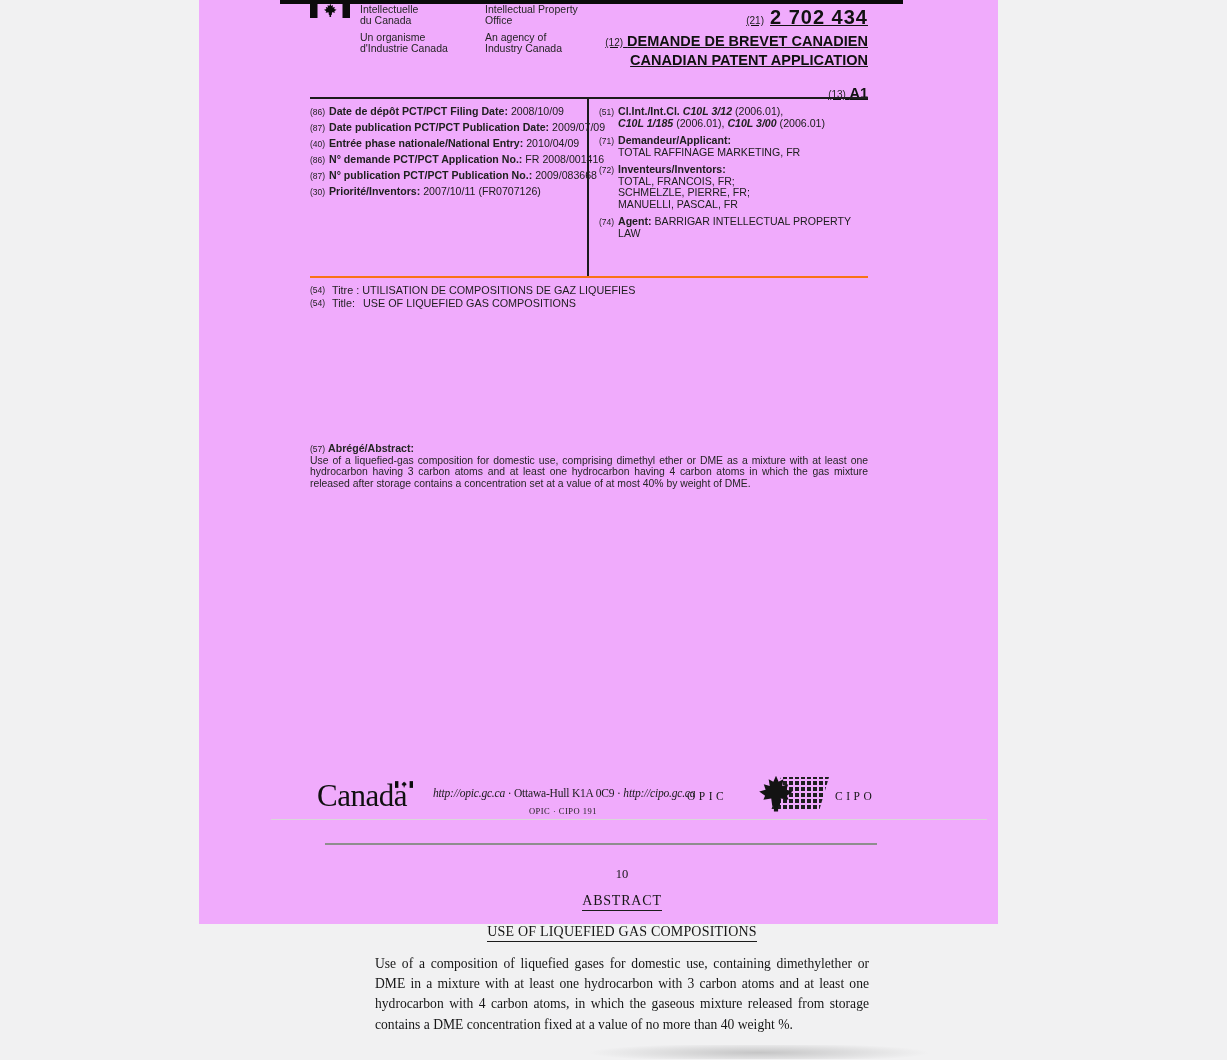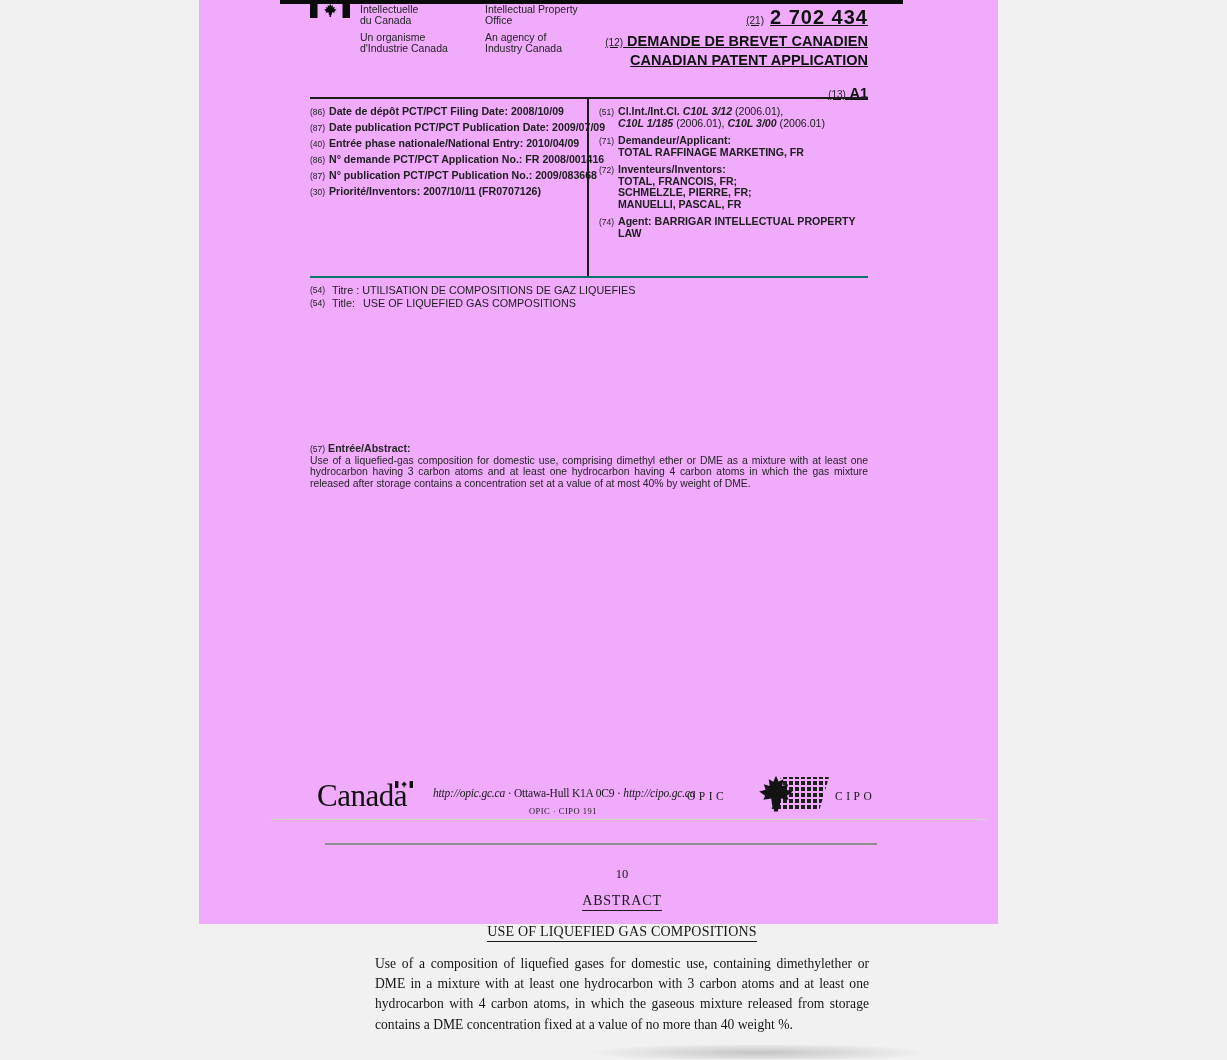--- a/index.html
+++ b/index.html
@@ -23,30 +23,30 @@
   .hdr-right{top:6px;right:130px;text-align:right;color:#111;text-decoration:underline;}
   .hdr-num-line{white-space:nowrap;}
   .code{font-size:10px;color:#222;font-weight:400;}
   .code-sm{font-size:8.5px;color:#222;font-weight:400;}
   .patent-number{font-size:20px;font-weight:700;letter-spacing:1px;margin-left:6px;}
   .doc-type{font-size:14.5px;font-weight:700;line-height:16.5px;margin-top:4px;white-space:nowrap;}
   .kind-line{margin-top:17px;font-size:14.5px;font-weight:700;}
 
   
   .biblio{left:111px;top:97px;width:558px;height:177px;
-    border-top:2px solid #1c1c1c;border-bottom:2px solid #0f766e;}
+    border-top:2px solid #1c1c1c;border-bottom:2px solid #f97316;}
   .biblio-divider{left:277px;top:0;width:2px;height:100%;background:#1c1c1c;}
   .bcol{top:7px;font-size:10.6px;line-height:11.5px;color:#202020;}
   .bcol-left{left:0;width:272px;}
   .bcol-right{left:289px;width:268px;}
   .brow{position:relative;padding-left:19px;margin-bottom:4.5px;white-space:nowrap;}
   .bgrp{position:relative;padding-left:19px;margin-bottom:6px;}
   .brow .code-sm,.bgrp .code-sm{position:absolute;left:0;top:1px;}
   .blabel{font-weight:700;}
-  .bval{font-weight:700;}
+  .bval{font-weight:400;}
   .cls{font-weight:700;font-style:italic;}
   .clsy{font-weight:400;}
 
   
   .title-block{left:111px;top:285px;font-size:10.8px;line-height:11.8px;color:#1e1e1e;white-space:nowrap;}
   .title-row .code-sm{position:relative;top:-1px;margin-right:4px;}
   .abstract-block{left:111px;top:442px;width:558px;color:#262626;}
   .abstract-label{font-size:10.6px;}
   .abstract-text{margin-top:1px;font-size:10.4px;line-height:11.3px;text-align:justify;}
 
@@ -204,21 +204,21 @@
     <div class="title-row">
       <span class="code-sm">(54)</span>
       <span>Title:</span>
       <span style="margin-left:5px;">USE OF LIQUEFIED GAS COMPOSITIONS</span>
     </div>
   </div>
 
   <div class="abs abstract-block">
     <div class="abstract-label">
       <span class="code-sm">(57)</span>
-      <span class="blabel">Entrée/Abstract:</span>
+      <span class="blabel">Abrégé/Abstract:</span>
     </div>
     <div class="abstract-text">Use of a liquefied-gas composition for domestic use, comprising dimethyl ether or DME as a mixture with at least one hydrocarbon having 3 carbon atoms and at least one hydrocarbon having 4 carbon atoms in which the gas mixture released after storage contains a concentration set at a value of at most 40% by weight of DME.</div>
   </div>
 
   <div class="abs wordmark">Canada</div>
   <svg class="abs wm-flag" width="18" height="9" viewBox="0 0 80 30">
     <rect x="0" y="0" width="15" height="30" fill="#0b0b0b"></rect>
     <rect x="65" y="0" width="15" height="30" fill="#0b0b0b"></rect>
     <g transform="translate(25,1) scale(0.52)" fill="#0b0b0b">
       <path d="M30 1 L33.8 9.8 L40.5 6.2 L38.9 15.8 L47.5 13.2 L44.8 21 L54 23.6 L45.6 29.8 L48 35.4 L36.8 33.6 L35.4 44 L33 44 L33 52 L27 52 L27 44 L24.6 44 L23.2 33.6 L12 35.4 L14.4 29.8 L6 23.6 L15.2 21 L12.5 13.2 L21.1 15.8 L19.5 6.2 L26.2 9.8 Z"></path>

